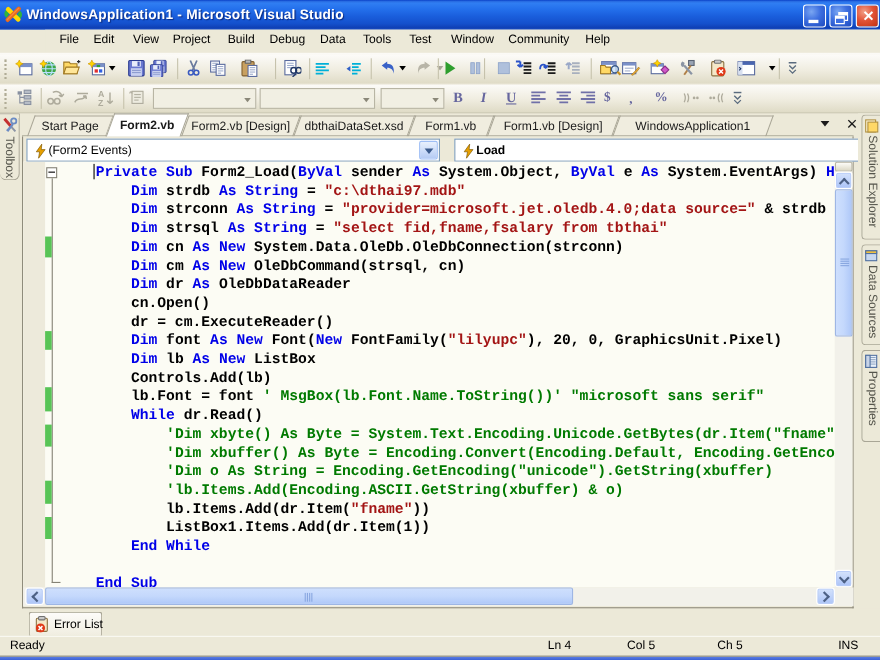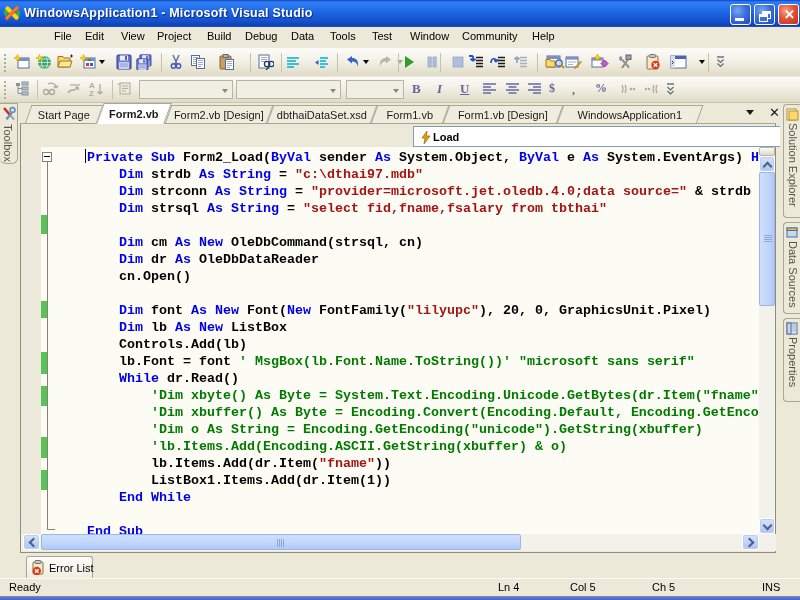--- a/index.html
+++ b/index.html
@@ -394,20 +394,29 @@
     </div>
     <div class="abs tab" style="left:540px;width:140px">
       <div class="lbl">WindowsApplication1</div>
     </div>
     <div class="abs" style="left:726px;top:7px;width:0;height:0;border-left:4.5px solid transparent;border-right:4.5px solid transparent;border-top:5.5px solid #1A1A1A"></div>
     <div class="abs" style="left:749px;top:2px;font-size:13px;color:#1A1A1A">✕</div>
   </div>
 <div id="tabline" class="abs"></div>
 
 <div id="docwin" class="abs">
+  <div class="abs evcombo" style="left:3px;width:376px">
+    <svg class="abs" style="left:7px;top:4px" width="10" height="13" viewBox="0 0 10 13">
+        <path d="M6 0 L1 7 L4 7 L3 13 L9 5 L5.5 5 Z" fill="#E8A000" stroke="#7A5500" stroke-width="0.6"></path>
+      </svg>
+    <div class="txt">(Form2 Events)</div>
+    <div class="btn">
+        <i></i>
+      </div>
+  </div>
   <div class="abs evcombo" style="left:392px;width:441px">
     <svg class="abs" style="left:7px;top:4px" width="10" height="13" viewBox="0 0 10 13">
         <path d="M6 0 L1 7 L4 7 L3 13 L9 5 L5.5 5 Z" fill="#E8A000" stroke="#7A5500" stroke-width="0.6"></path>
       </svg>
     <div class="txt" style="font-weight:bold">Load</div>
     <div class="btn">
         <i></i>
       </div>
   </div>
 
@@ -422,23 +431,25 @@
     <div class="abs greenbar" style="top:68px;height:19px"></div>
     <div class="abs greenbar" style="top:154px;height:17px"></div>
     <div class="abs greenbar" style="top:205px;height:22px"></div>
     <div class="abs greenbar" style="top:239px;height:20px"></div>
     <div class="abs greenbar" style="top:290px;height:21px"></div>
     <div class="abs greenbar" style="top:323px;height:20px"></div>
     <div class="cl" style="top:2px">    <span class="k">Private</span> <span class="k">Sub</span> Form2_Load(<span class="k">ByVal</span> sender <span class="k">As</span> System.Object, <span class="k">ByVal</span> e <span class="k">As</span> System.EventArgs) <span class="k">Handles</span></div>
     <div class="cl" style="top:19px">        <span class="k">Dim</span> strdb <span class="k">As</span> <span class="k">String</span> = <span class="s">"c:\dthai97.mdb"</span></div>
     <div class="cl" style="top:36px">        <span class="k">Dim</span> strconn <span class="k">As</span> <span class="k">String</span> = <span class="s">"provider=microsoft.jet.oledb.4.0;data source="</span> &amp; strdb</div>
     <div class="cl" style="top:53px">        <span class="k">Dim</span> strsql <span class="k">As</span> <span class="k">String</span> = <span class="s">"select fid,fname,fsalary from tbthai"</span></div>
+    <div class="cl" style="top:70px">        <span class="k">Dim</span> cn <span class="k">As</span> <span class="k">New</span> System.Data.OleDb.OleDbConnection(strconn)</div>
     <div class="cl" style="top:87px">        <span class="k">Dim</span> cm <span class="k">As</span> <span class="k">New</span> OleDbCommand(strsql, cn)</div>
     <div class="cl" style="top:104px">        <span class="k">Dim</span> dr <span class="k">As</span> OleDbDataReader</div>
     <div class="cl" style="top:121px">        cn.Open()</div>
+    <div class="cl" style="top:138px">        dr = cm.ExecuteReader()</div>
     <div class="cl" style="top:155px">        <span class="k">Dim</span> font <span class="k">As</span> <span class="k">New</span> Font(<span class="k">New</span> FontFamily(<span class="s">"lilyupc"</span>), 20, 0, GraphicsUnit.Pixel)</div>
     <div class="cl" style="top:172px">        <span class="k">Dim</span> lb <span class="k">As</span> <span class="k">New</span> ListBox</div>
     <div class="cl" style="top:189px">        Controls.Add(lb)</div>
     <div class="cl" style="top:206px">        lb.Font = font <span class="c">' MsgBox(lb.Font.Name.ToString())' "microsoft sans serif"</span></div>
     <div class="cl" style="top:223px">        <span class="k">While</span> dr.Read()</div>
     <div class="cl" style="top:240px">            <span class="c">'Dim xbyte() As Byte = System.Text.Encoding.Unicode.GetBytes(dr.Item("fname"))</span></div>
     <div class="cl" style="top:257px">            <span class="c">'Dim xbuffer() As Byte = Encoding.Convert(Encoding.Default, Encoding.GetEncoding())</span></div>
     <div class="cl" style="top:274px">            <span class="c">'Dim o As String = Encoding.GetEncoding("unicode").GetString(xbuffer)</span></div>
     <div class="cl" style="top:291px">            <span class="c">'lb.Items.Add(Encoding.ASCII.GetString(xbuffer) &amp; o)</span></div>
     <div class="cl" style="top:308px">            lb.Items.Add(dr.Item(<span class="s">"fname"</span>))</div>

